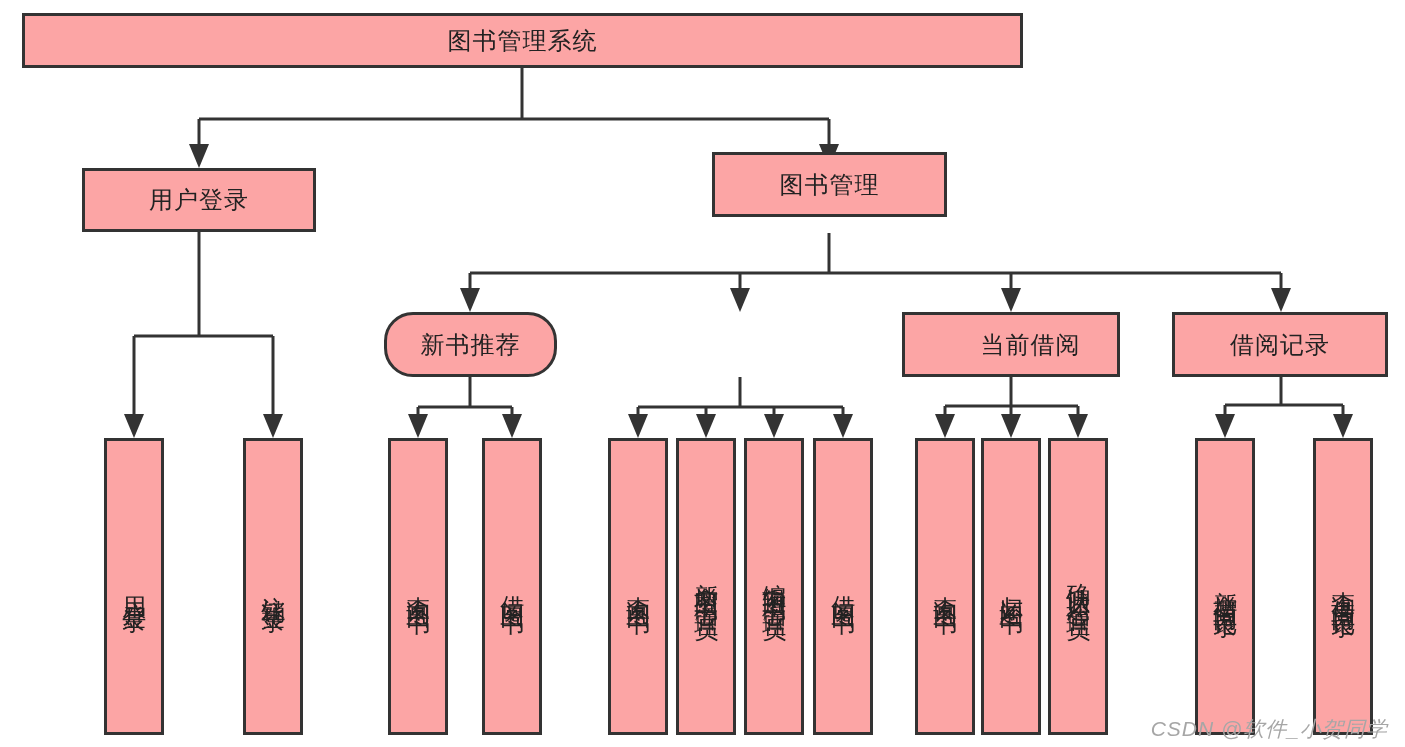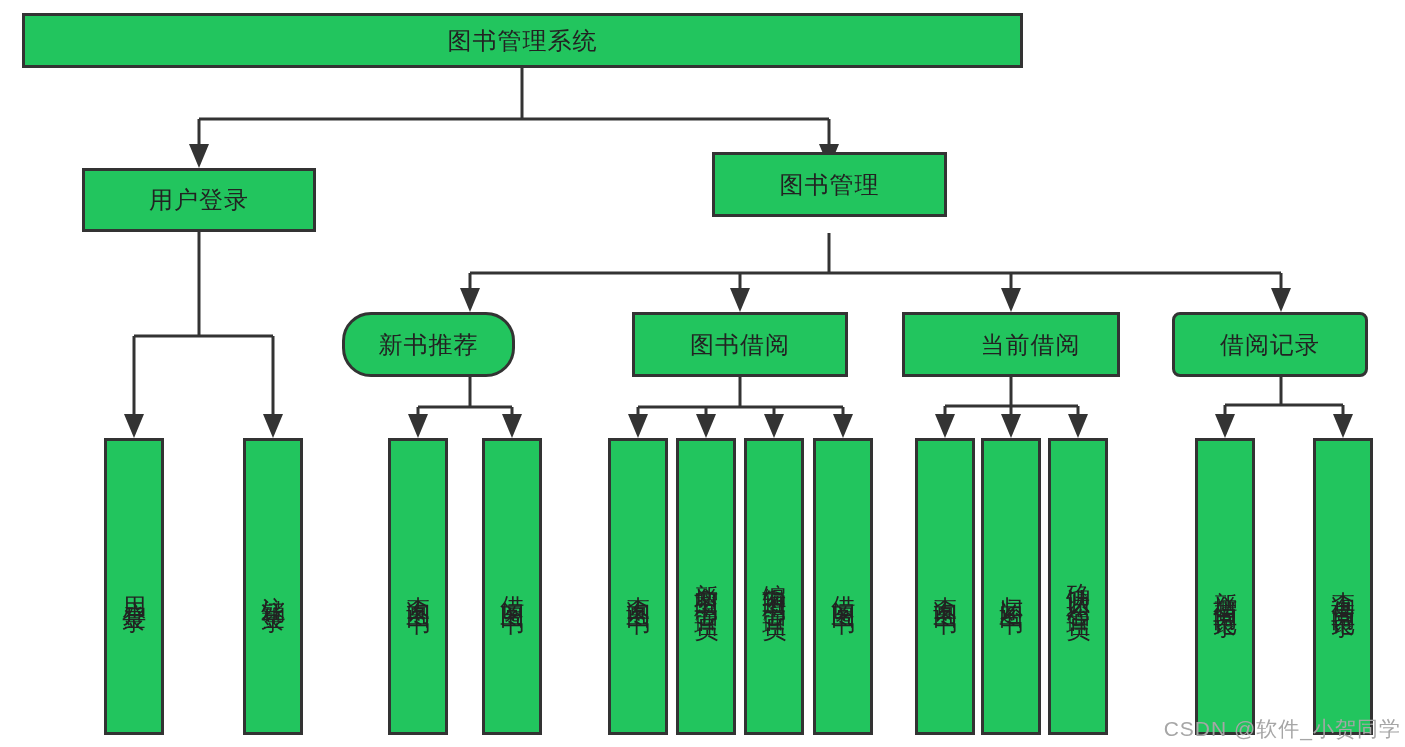--- a/index.html
+++ b/index.html
@@ -9,47 +9,48 @@
     height: 747px;
     background: #ffffff;
     font-family: "Liberation Sans", sans-serif;
     overflow: hidden;
   }
   .lines { position: absolute; left: 0; top: 0; }
   .node {
     position: absolute;
     box-sizing: border-box;
     border: 3px solid #333333;
-    background: #22c55e;
+    background: #fca5a5;
     display: flex;
     align-items: center;
     justify-content: center;
     color: #222222;
   }
   .node.h .label {
     font-size: 24px;
     letter-spacing: 1px;
     white-space: nowrap;
   }
   .node.v .label {
     writing-mode: vertical-rl;
     text-orientation: mixed;
     font-size: 24px;
     letter-spacing: 5px;
     line-height: 1.1;
     white-space: nowrap;
   }
   .watermark {
     position: absolute;
-    right: 4px;
+    right: 17px;
     bottom: 4px;
     font-size: 21px;
     letter-spacing: 1px;
     color: #a6a6a6;
     white-space: nowrap;
+    font-style: italic;
   }
 </style>
 </head>
 <body>
 
 <div class="canvas">
 
   <svg class="lines" width="1405" height="747" viewBox="0 0 1405 747">
     <defs>
       <marker id="arr" markerUnits="userSpaceOnUse" markerWidth="24" markerHeight="20" refX="0" refY="10" orient="auto">
@@ -104,30 +105,27 @@
     <span class="label">图书管理系统</span>
   </div>
 
   <div class="node h" style="left:82px; top:168px; width:234px; height:64px;">
     <span class="label">用户登录</span>
   </div>
   <div class="node h" style="left:712px; top:152px; width:235px; height:65px;">
     <span class="label">图书管理</span>
   </div>
 
-  <div class="node h" style="left:342px; top:312px; width:173px; height:65px;border-radius:29px;">
+  <div class="node h" style="left:384px; top:312px; width:173px; height:65px;border-radius:29px;">
     <span class="label">新书推荐</span>
-  </div>
-  <div class="node h" style="left:632px; top:312px; width:216px; height:65px;">
-    <span class="label">图书借阅</span>
   </div>
   <div class="node h" style="left:902px; top:312px; width:218px; height:65px;padding-left:39px;">
     <span class="label">当前借阅</span>
   </div>
-  <div class="node h" style="left:1172px; top:312px; width:196px; height:65px;border-radius:8px;">
+  <div class="node h" style="left:1172px; top:312px; width:216px; height:65px;">
     <span class="label">借阅记录</span>
   </div>
 
   <div class="node v" style="left:104px; top:438px; width:60px; height:297px;">
     <span class="label">用户登录</span>
   </div>
   <div class="node v" style="left:243px; top:438px; width:60px; height:297px;">
     <span class="label">注销登录</span>
   </div>
 

